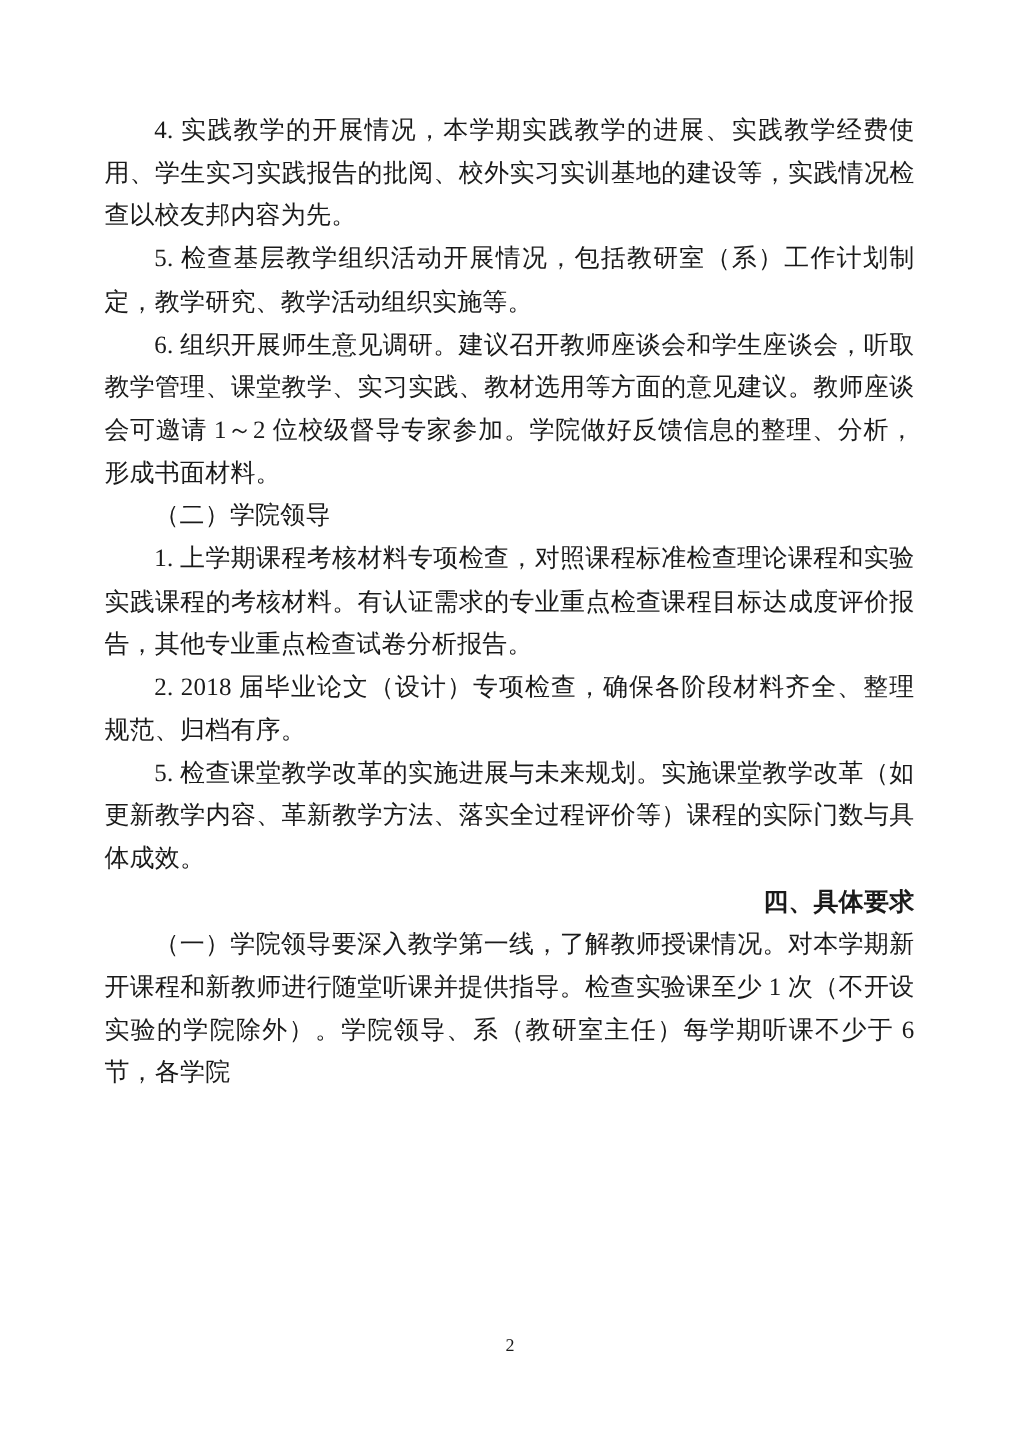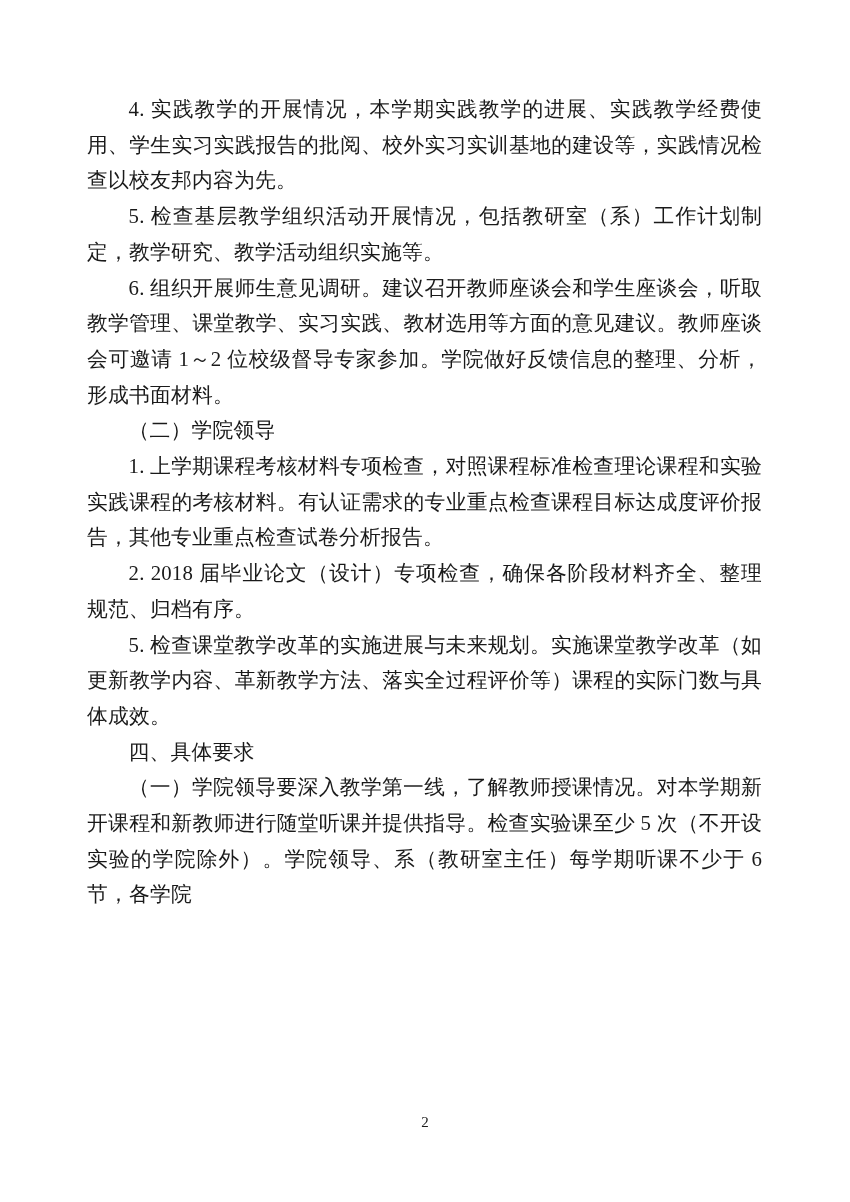--- a/index.html
+++ b/index.html
@@ -34,22 +34,22 @@
     font-size: 20.8px;
     line-height: 35.7px;
     text-align: justify;
     text-justify: inter-character;
     text-indent: 2em;
     word-break: normal;
     overflow-wrap: break-word;
     letter-spacing: 0.2px;
   }
   p.para.heading {
-    font-weight: normal;
-    text-align: left;
+    font-weight: bold;
+    text-align: right;
   }
   .page-number {
     position: absolute;
     left: 0;
     top: 1112px;
     width: 100%;
     text-align: center;
     font-size: 15px;
     line-height: 20px;
     color: #1a1a1a;
@@ -62,16 +62,16 @@
   <div class="doc-body">
 
   <p class="para">4. 实践教学的开展情况，本学期实践教学的进展、实践教学经费使用、学生实习实践报告的批阅、校外实习实训基地的建设等，实践情况检查以校友邦内容为先。</p>
       <p class="para">5. 检查基层教学组织活动开展情况，包括教研室（系）工作计划制定，教学研究、教学活动组织实施等。</p>
       <p class="para">6. 组织开展师生意见调研。建议召开教师座谈会和学生座谈会，听取教学管理、课堂教学、实习实践、教材选用等方面的意见建议。教师座谈会可邀请 1～2 位校级督导专家参加。学院做好反馈信息的整理、分析，形成书面材料。</p>
       <p class="para">（二）学院领导</p>
       <p class="para">1. 上学期课程考核材料专项检查，对照课程标准检查理论课程和实验实践课程的考核材料。有认证需求的专业重点检查课程目标达成度评价报告，其他专业重点检查试卷分析报告。</p>
       <p class="para">2. 2018 届毕业论文（设计）专项检查，确保各阶段材料齐全、整理规范、归档有序。</p>
       <p class="para">5. 检查课堂教学改革的实施进展与未来规划。实施课堂教学改革（如更新教学内容、革新教学方法、落实全过程评价等）课程的实际门数与具体成效。</p>
       <p class="para heading">四、具体要求</p>
-      <p class="para">（一）学院领导要深入教学第一线，了解教师授课情况。对本学期新开课程和新教师进行随堂听课并提供指导。检查实验课至少 5 次（不开设实验的学院除外）。学院领导、系（教研室主任）每学期听课不少于 6 节，各学院</p>
+      <p class="para">（一）学院领导要深入教学第一线，了解教师授课情况。对本学期新开课程和新教师进行随堂听课并提供指导。检查实验课至少 1 次（不开设实验的学院除外）。学院领导、系（教研室主任）每学期听课不少于 6 节，各学院</p>
     </div>
   <div class="page-number">2</div>
 </div>
 
 </body></html>

